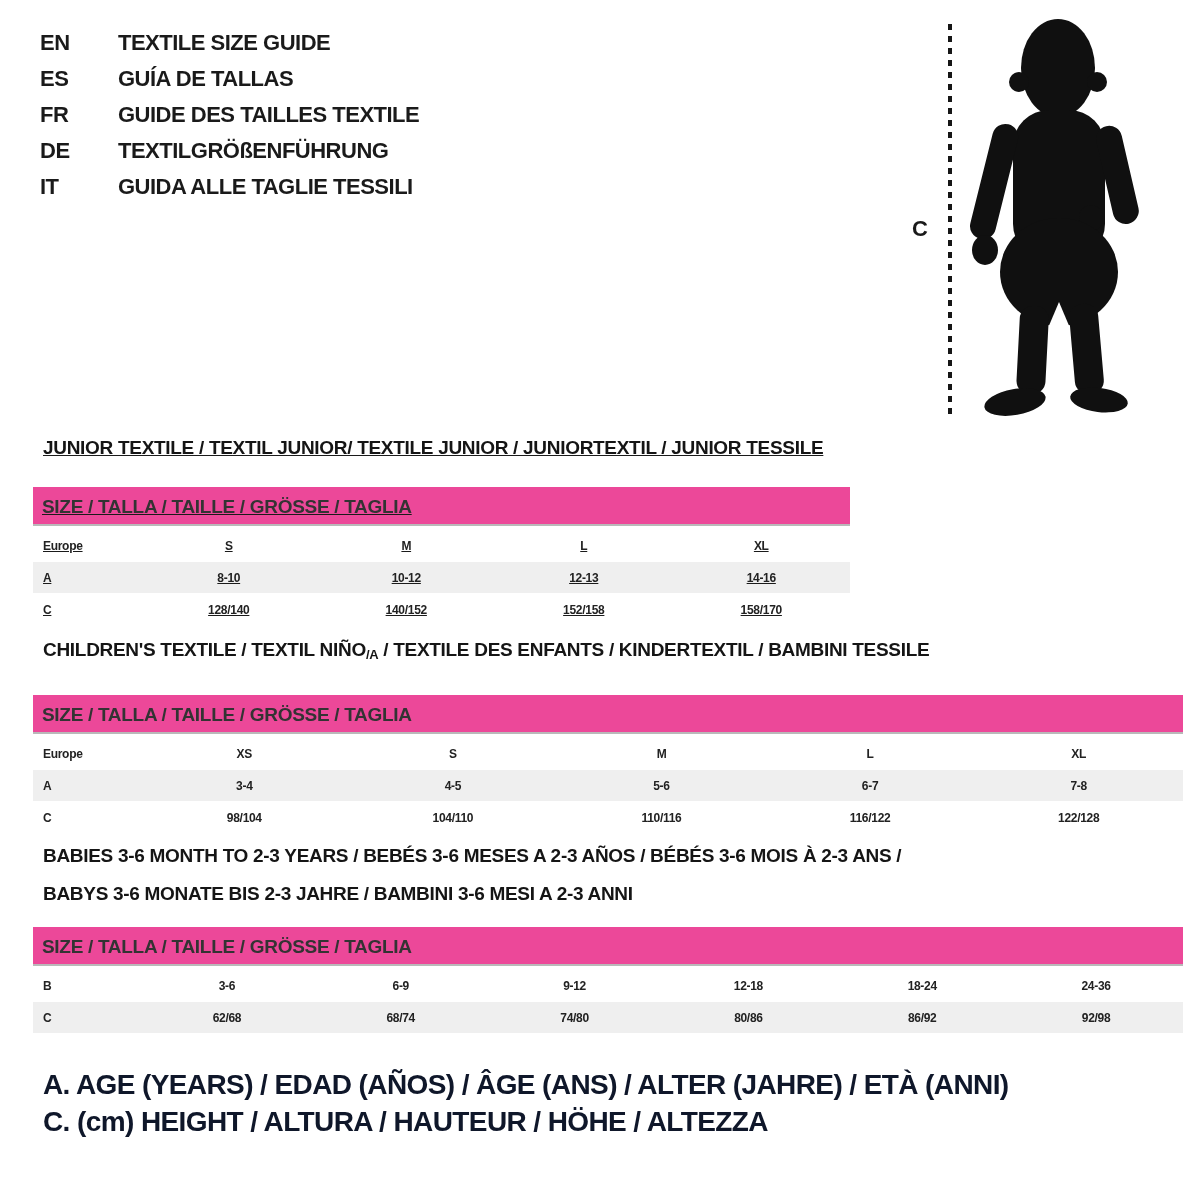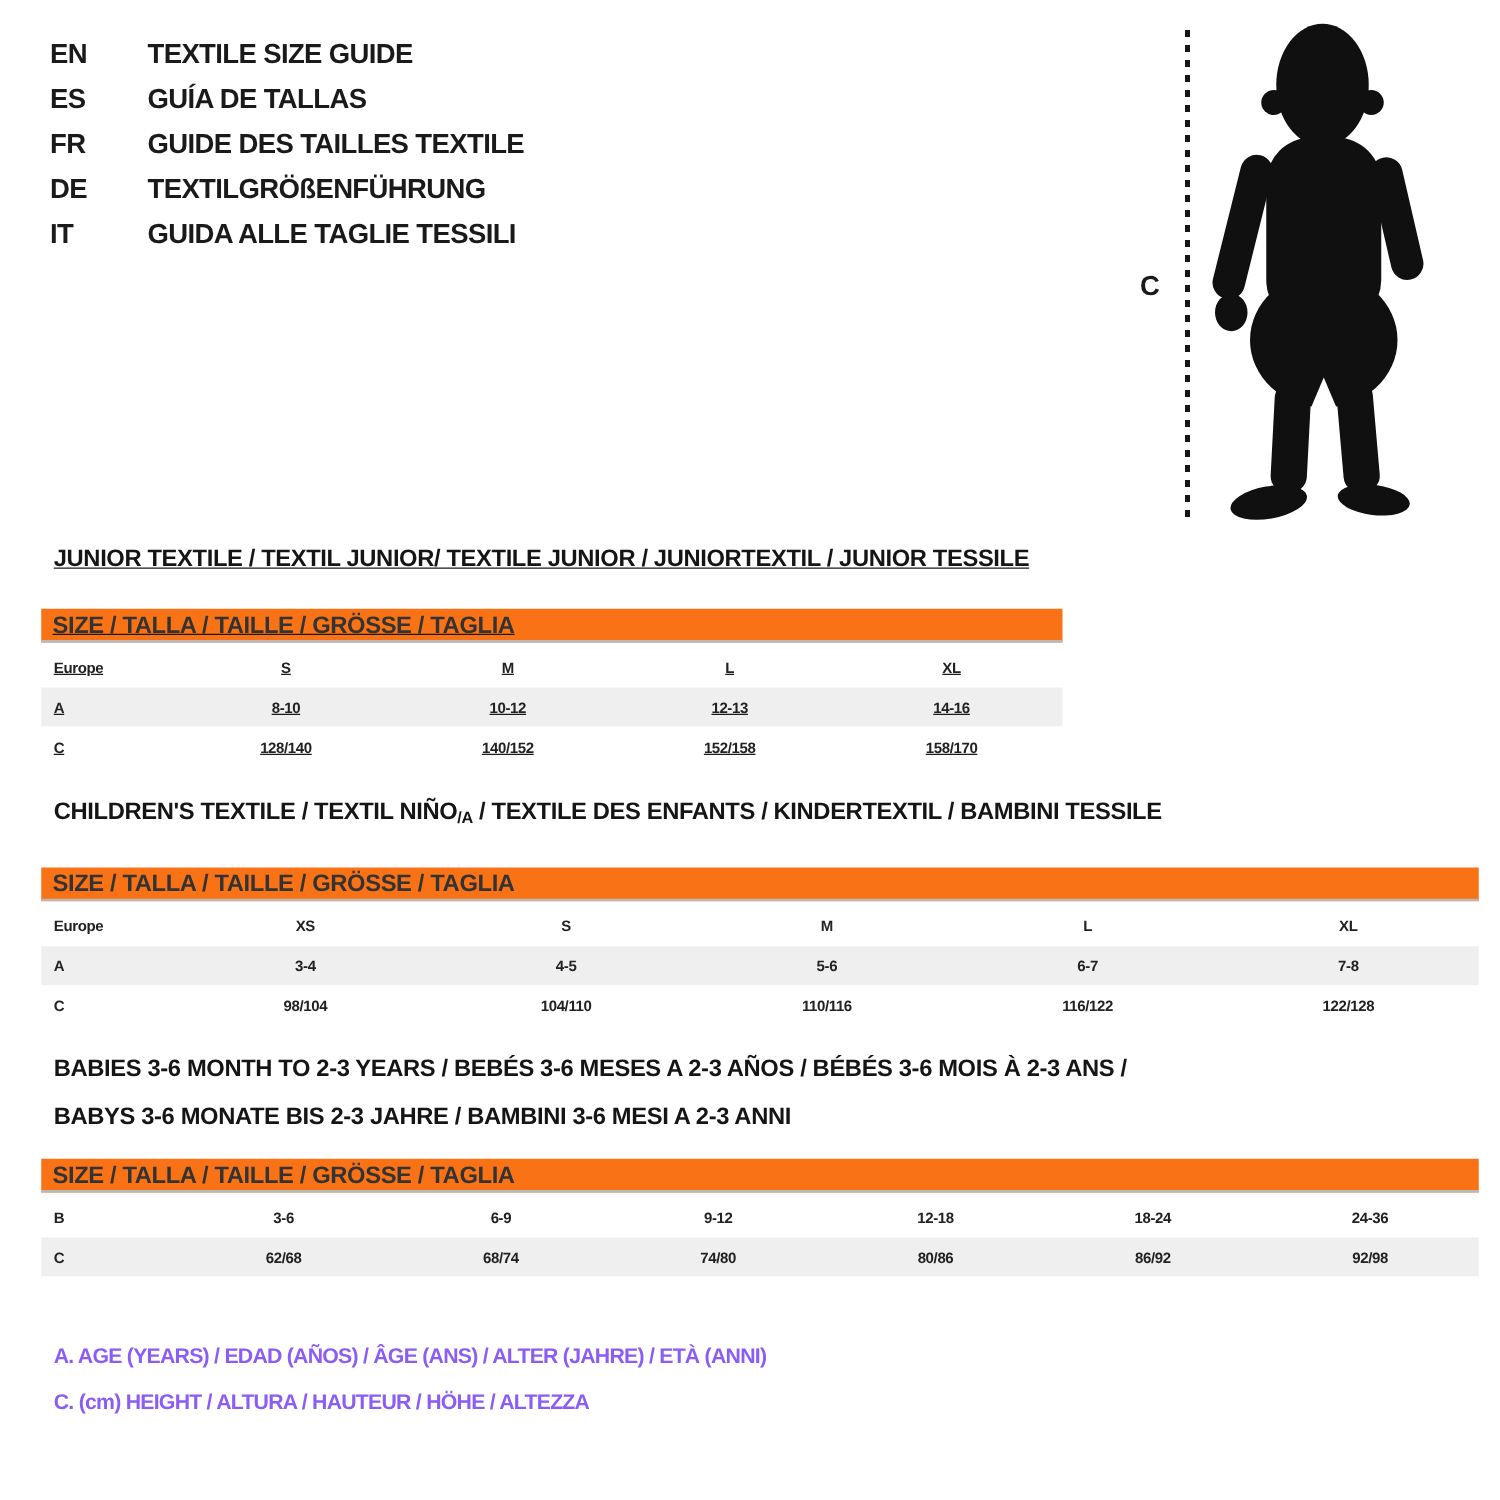--- a/index.html
+++ b/index.html
@@ -31,34 +31,34 @@
   .sec2 { top:631px; }
   .sec3 { top:837px; }
   .sec-title { padding-left:10px; font-size:19px; font-weight:700; line-height:38px;
                letter-spacing:-0.3px; white-space:nowrap; margin-bottom:20px; color:#151515; }
   .sec2 .sec-title { margin-bottom:21px; }
   .sec3 .sec-title { margin-bottom:14px; }
   .sub-seg { font-size:13px; vertical-align:-3px; letter-spacing:-0.3px; }
 
   .sec1 .stable { width:817px; }
   .sec2 .stable, .sec3 .stable { width:1150px; }
-  .tbar { height:27px; background:#f97316; box-shadow:inset 0 -2px 0 #b9b9b9;
+  .tbar { height:39px; background:#ec4899; box-shadow:inset 0 -2px 0 #b9b9b9;
           display:flex; align-items:center; padding-left:9px; box-sizing:border-box;
           font-size:19px; font-weight:700; color:#333333; letter-spacing:-0.3px;
           margin-bottom:4px; }
   .trow { display:flex; height:31px; margin-top:1px; align-items:center;
           font-size:12px; font-weight:700; letter-spacing:-0.3px; color:#222222; }
   .trow.shaded { background:#efefef; }
   .tlabel { flex:0 0 107px; width:107px; padding-left:10px; box-sizing:border-box; }
   .tcell { flex:1 1 0; text-align:center; }
 
   
   .legend { position:absolute; left:43px; top:1066px; }
-  .legend-line { height:37px; line-height:37px; font-size:17px; font-weight:700;
-                 letter-spacing:-0.6px; white-space:nowrap; color:#8b5cf6; }
+  .legend-line { height:37px; line-height:37px; font-size:28px; font-weight:700;
+                 letter-spacing:-0.6px; white-space:nowrap; color:#0f172a; }
 </style>
 </head>
 <body>
 
 <div class="canvas">
 
   <div class="lang-block" id="lang-block">
       <div class="lang-row">
         <span class="lang-code">EN</span>
         <span class="lang-label">TEXTILE SIZE GUIDE</span>

